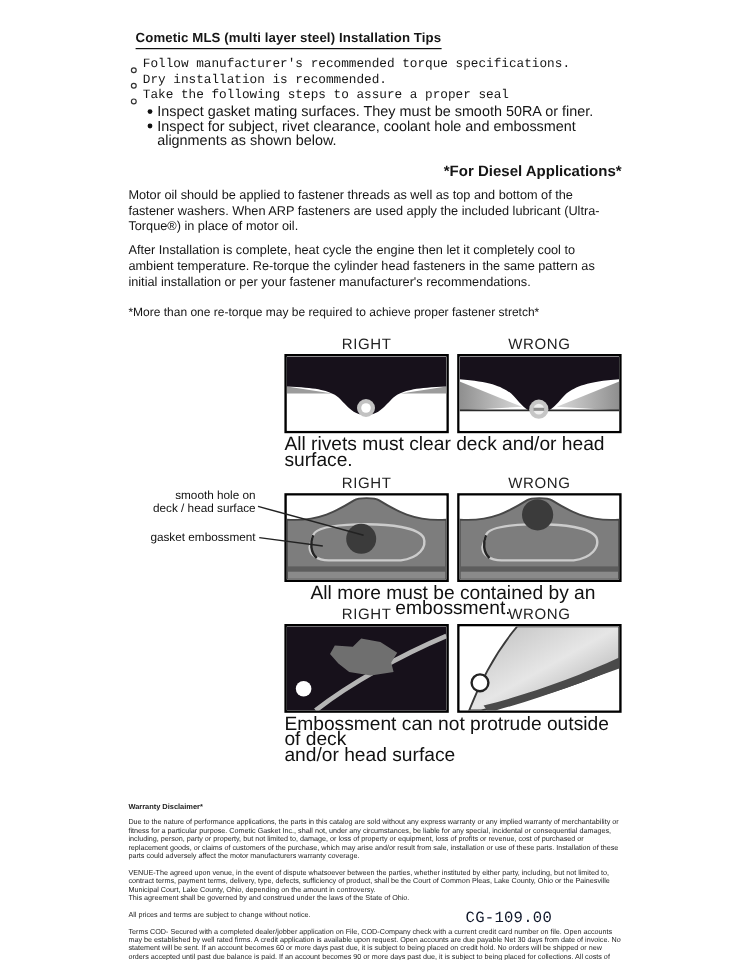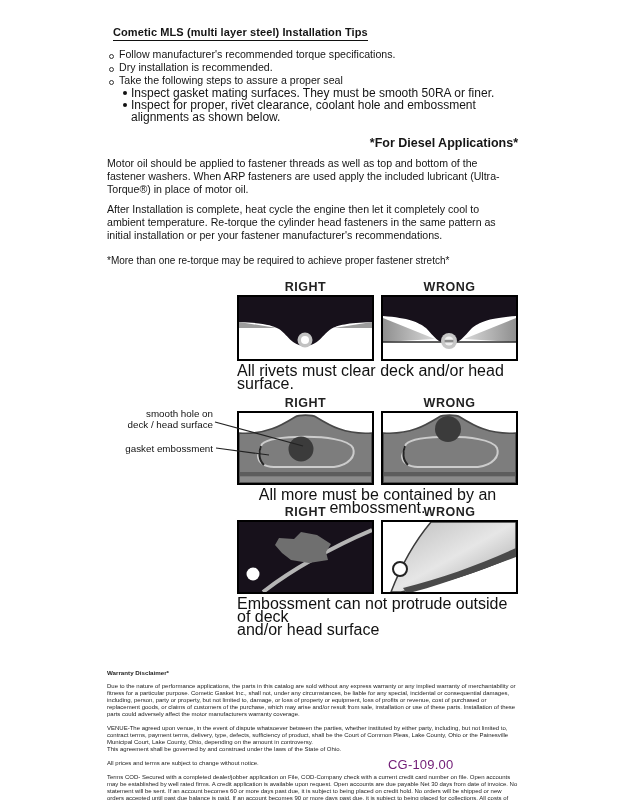--- a/index.html
+++ b/index.html
@@ -12,34 +12,34 @@
   .page { position:relative; width:618px; height:800px; padding:22px 100px 0 107px; }
 
   
   .title {
     display:inline-block; margin-left:6px; font-size:11px; font-weight:bold;
     border-bottom:1.6px solid #111; padding-bottom:2px; letter-spacing:.1px;
   }
 
   
   .tips { margin-top:7px; }
-  .b-row { display:flex; align-items:center; line-height:13px; font-size:10.6px; }
+  .b-row { display:flex; align-items:flex-end; line-height:13px; font-size:10.6px;font-family:Liberation Mono, monospace; }
   .b-glyph { width:5px; height:5px; border:1px solid #333; border-radius:50%; margin:4px 5px 0 2px; flex:0 0 auto; }
   .sb-row { display:flex; align-items:flex-start; line-height:12px; font-size:12px; margin-left:14px; }
   .sb-glyph { width:4px; height:4px; background:#111; border-radius:50%; margin:4px 4px 0 2px; flex:0 0 auto; }
 
   
   .diesel-h { margin-top:13px; font-size:12.5px; font-weight:bold;text-align:right; }
   .para { margin-top:7px; font-size:10.6px; line-height:13px; max-width:412px; }
   .note { margin-top:12px; font-size:10px; line-height:13px; }
 
   
   .diag { margin-left:130px; width:281px; }
   .d1 { margin-top:13px; }
-  .lbl-row { display:flex;font-weight:bold; }
+  .lbl-row { display:flex; }
   .lbl { width:137px; text-align:center; font-size:12.5px; letter-spacing:.5px; color:#222; }
   .lbl + .lbl { margin-left:7px; }
   .panels { display:flex; margin-top:1px; }
   .panel { width:137px; border:2px solid #000; background:#fff; font-size:0; line-height:0; }
   .panel + .panel { margin-left:7px; }
   .panel svg { display:block; }
   .cap { font-size:16px; line-height:13px; margin-top:3px; color:#111; }
   .cap-center { text-align:center; }
 
   
@@ -51,21 +51,21 @@
   .leader-svg { position:absolute; left:0; top:0; pointer-events:none; }
 
   .d3 { margin-top:6px; }
   .cap2line { margin-top:3px; }
 
   
   .legal { margin-top:33px; font-size:6px; line-height:7px; color:#1c1c1c; max-width:412px; }
   .legal-h { font-weight:bold; font-size:6.2px; margin-bottom:7px; }
   .legal-p { margin-bottom:7px; white-space:pre-line; }
 
-  .footer-code { position:absolute; left:388px; top:757px; font-size:13px; color:#701a75; letter-spacing:.2px; }
+  .footer-code { position:absolute; left:388px; top:757px; font-size:13px; color:#0f172a; letter-spacing:.2px;font-family:Liberation Mono, monospace; }
 </style>
 </head>
 <body>
 
 <div class="page">
 
   <h1 class="title">Cometic MLS (multi layer steel) Installation Tips</h1>
 
   <div class="tips">
     <div class="b-row">
@@ -79,21 +79,21 @@
     <div class="b-row">
       <span class="b-glyph"></span>
       <span>Take the following steps to assure a proper seal</span>
     </div>
     <div class="sb-row">
       <span class="sb-glyph"></span>
       <span>Inspect gasket mating surfaces.  They must be smooth 50RA or finer.</span>
     </div>
     <div class="sb-row">
       <span class="sb-glyph"></span>
-      <span>Inspect for proper, rivet clearance, coolant hole and embossment alignments as shown below.</span>
+      <span>Inspect for subject, rivet clearance, coolant hole and embossment alignments as shown below.</span>
     </div>
   </div>
 
   <h2 class="diesel-h">*For Diesel Applications*</h2>
   <p class="para">Motor oil should be applied to fastener threads as well as top and bottom of the fastener washers. When ARP fasteners are used apply the included lubricant (Ultra-Torque®) in place of motor oil.</p>
   <p class="para">After Installation is complete, heat cycle the engine then let it completely cool to ambient temperature. Re-torque the cylinder head fasteners in the same pattern as initial installation or per your fastener manufacturer's recommendations.</p>
   <p class="note">*More than one re-torque may be required to achieve proper fastener stretch*</p>
 
   
   <div class="diag d1">

